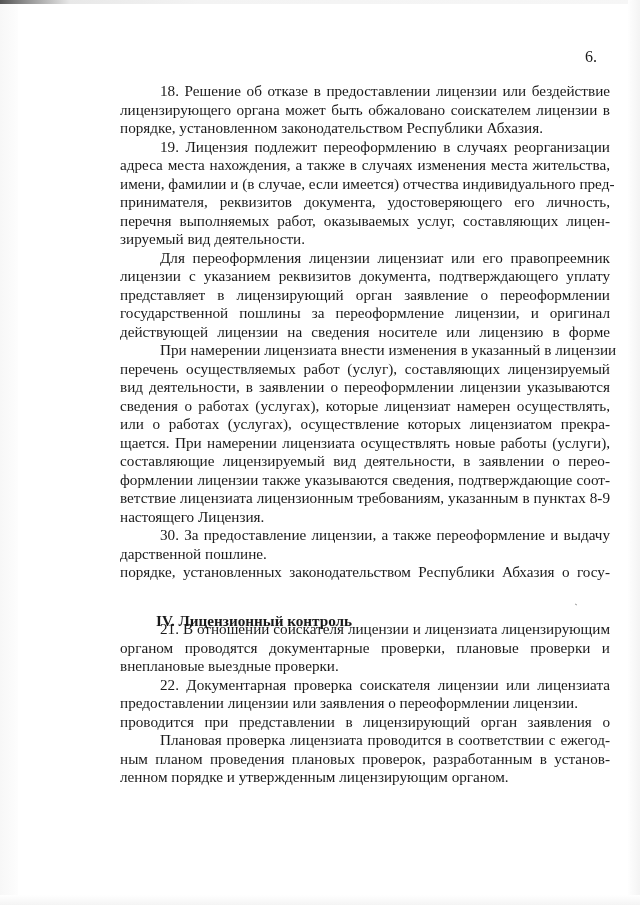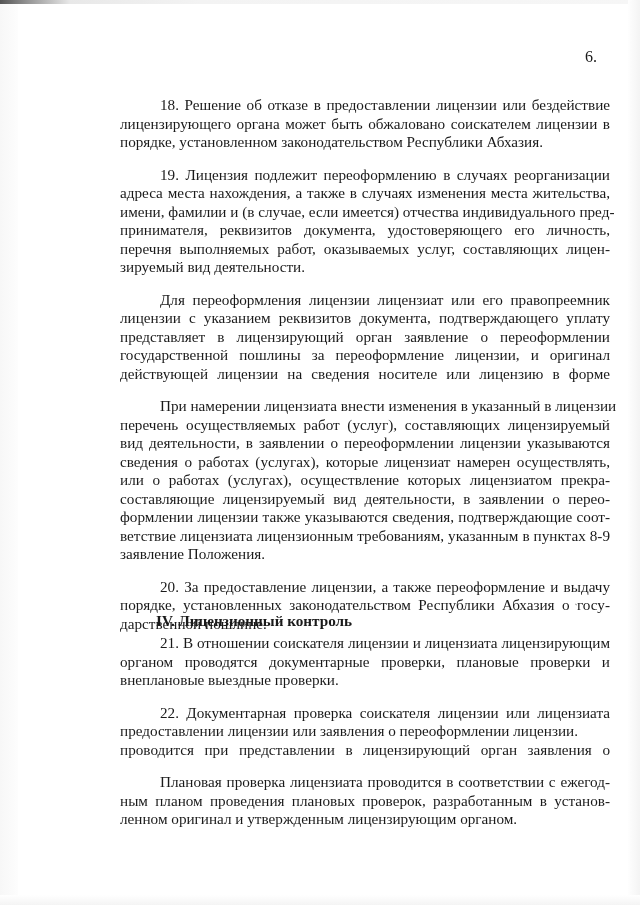--- a/index.html
+++ b/index.html
@@ -34,21 +34,21 @@
       position: absolute; left: 120px; top: 82px; width: 490px;
       font-size: 15.2px;
     }
     .line {
       display: block;
       height: 18.5px; line-height: 18.5px;
       text-align: justify; text-align-last: justify;
       white-space: nowrap;
     }
     .line.last { text-align-last: left; }
-    .line.indent { padding-left: 40px; margin-top: 14px; }
+    .line.indent { padding-left: 40px; }
     .section-heading {
       position: absolute; left: 156px; top: 612px;
       font-size: 15.2px; font-weight: bold;
     }
     .block2 {
       position: absolute; left: 120px; top: 620px; width: 490px;
       font-size: 15.2px;
     }
     .speck { position: absolute; width: 2px; height: 1px; background: #9a9a9a; }
   </style>
@@ -82,45 +82,46 @@
       <span class="line">представляет в лицензирующий орган заявление о переоформлении</span>
       <span class="line">государственной пошлины за переоформление лицензии, и оригинал</span>
       <span class="line">действующей лицензии на сведения носителе или лицензию в форме</span>
     </div>
     <div>
       <span class="line indent">При намерении лицензиата внести изменения в указанный в лицензии</span>
       <span class="line">перечень осуществляемых работ (услуг), составляющих лицензируемый</span>
       <span class="line">вид деятельности, в заявлении о переоформлении лицензии указываются</span>
       <span class="line">сведения о работах (услугах), которые лицензиат намерен осуществлять,</span>
       <span class="line">или о работах (услугах), осуществление которых лицензиатом прекра-</span>
+      <span class="line">щается. При намерении лицензиата осуществлять новые работы (услуги),</span>
       <span class="line">составляющие лицензируемый вид деятельности, в заявлении о перео-</span>
       <span class="line">формлении лицензии также указываются сведения, подтверждающие соот-</span>
       <span class="line">ветствие лицензиата лицензионным требованиям, указанным в пунктах 8-9</span>
-      <span class="line last">заявление Положения.</span>
+      <span class="line last">настоящего Лицензия.</span>
     </div>
     <div>
-      <span class="line indent">20. За предоставление лицензии, а также переоформление и выдачу</span>
+      <span class="line indent">30. За предоставление лицензии, а также переоформление и выдачу</span>
+      <span class="line last">дарственной пошлине.</span>
       <span class="line">порядке, установленных законодательством Республики Абхазия о госу-</span>
-      <span class="line last">дарственной пошлине.</span>
     </div>
   </div>
 
 <div class="section-heading">IV. Лицензионный контроль</div>
 
 <div class="block2" id="after">
     <div>
       <span class="line indent">21. В отношении соискателя лицензии и лицензиата лицензирующим</span>
       <span class="line">органом проводятся документарные проверки, плановые проверки и</span>
       <span class="line last">внеплановые выездные проверки.</span>
     </div>
     <div>
       <span class="line indent">22. Документарная проверка соискателя лицензии или лицензиата</span>
       <span class="line last">предоставлении лицензии или заявления о переоформлении лицензии.</span>
       <span class="line">проводится при представлении в лицензирующий орган заявления о</span>
     </div>
     <div>
       <span class="line indent">Плановая проверка лицензиата проводится в соответствии с ежегод-</span>
       <span class="line">ным планом проведения плановых проверок, разработанным в установ-</span>
-      <span class="line last">ленном оригинал и утвержденным лицензирующим органом.</span>
+      <span class="line last">ленном порядке и утвержденным лицензирующим органом.</span>
     </div>
   </div>
 
 <div class="speck" style="left:575px;top:604px;transform:rotate(40deg);"></div>
 
 </body></html>

